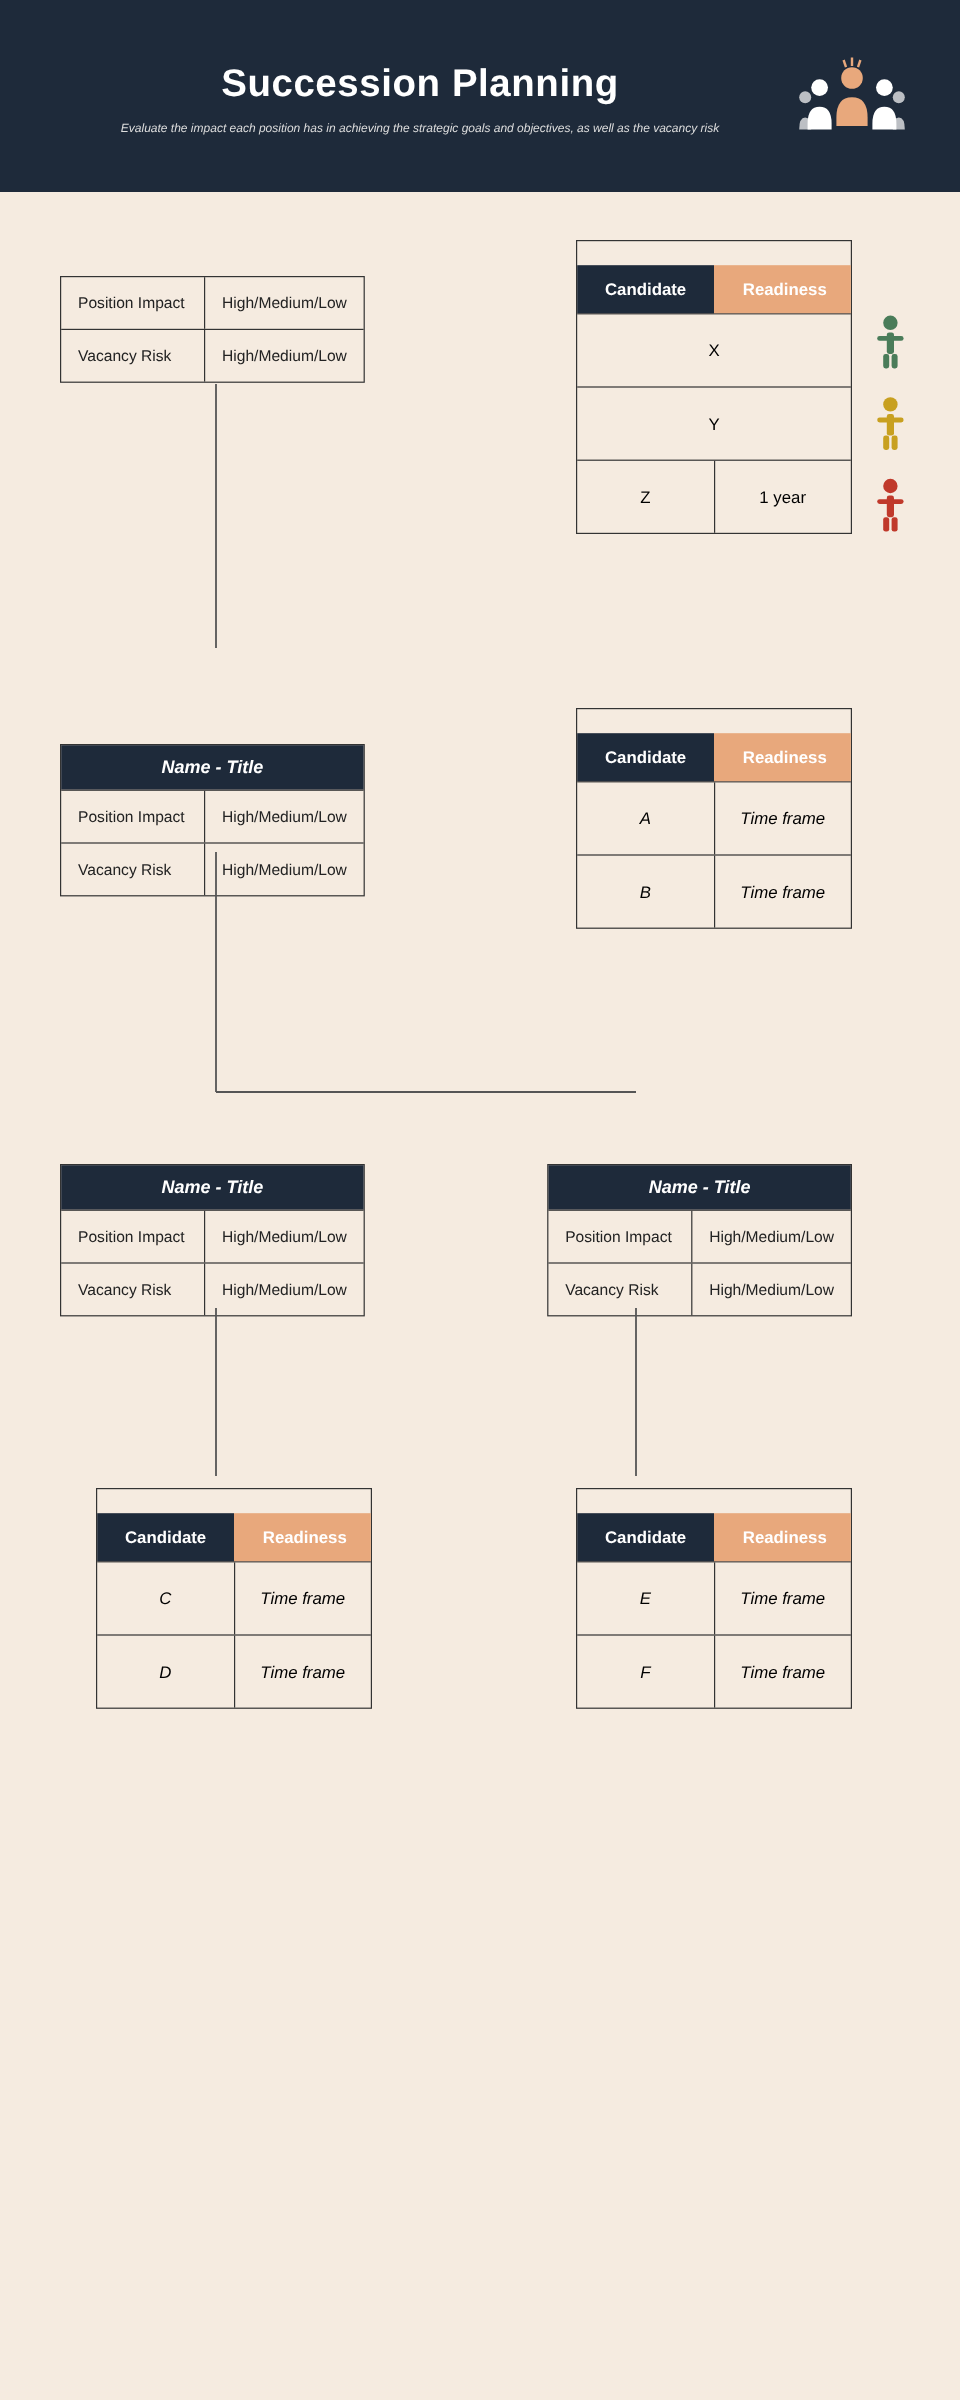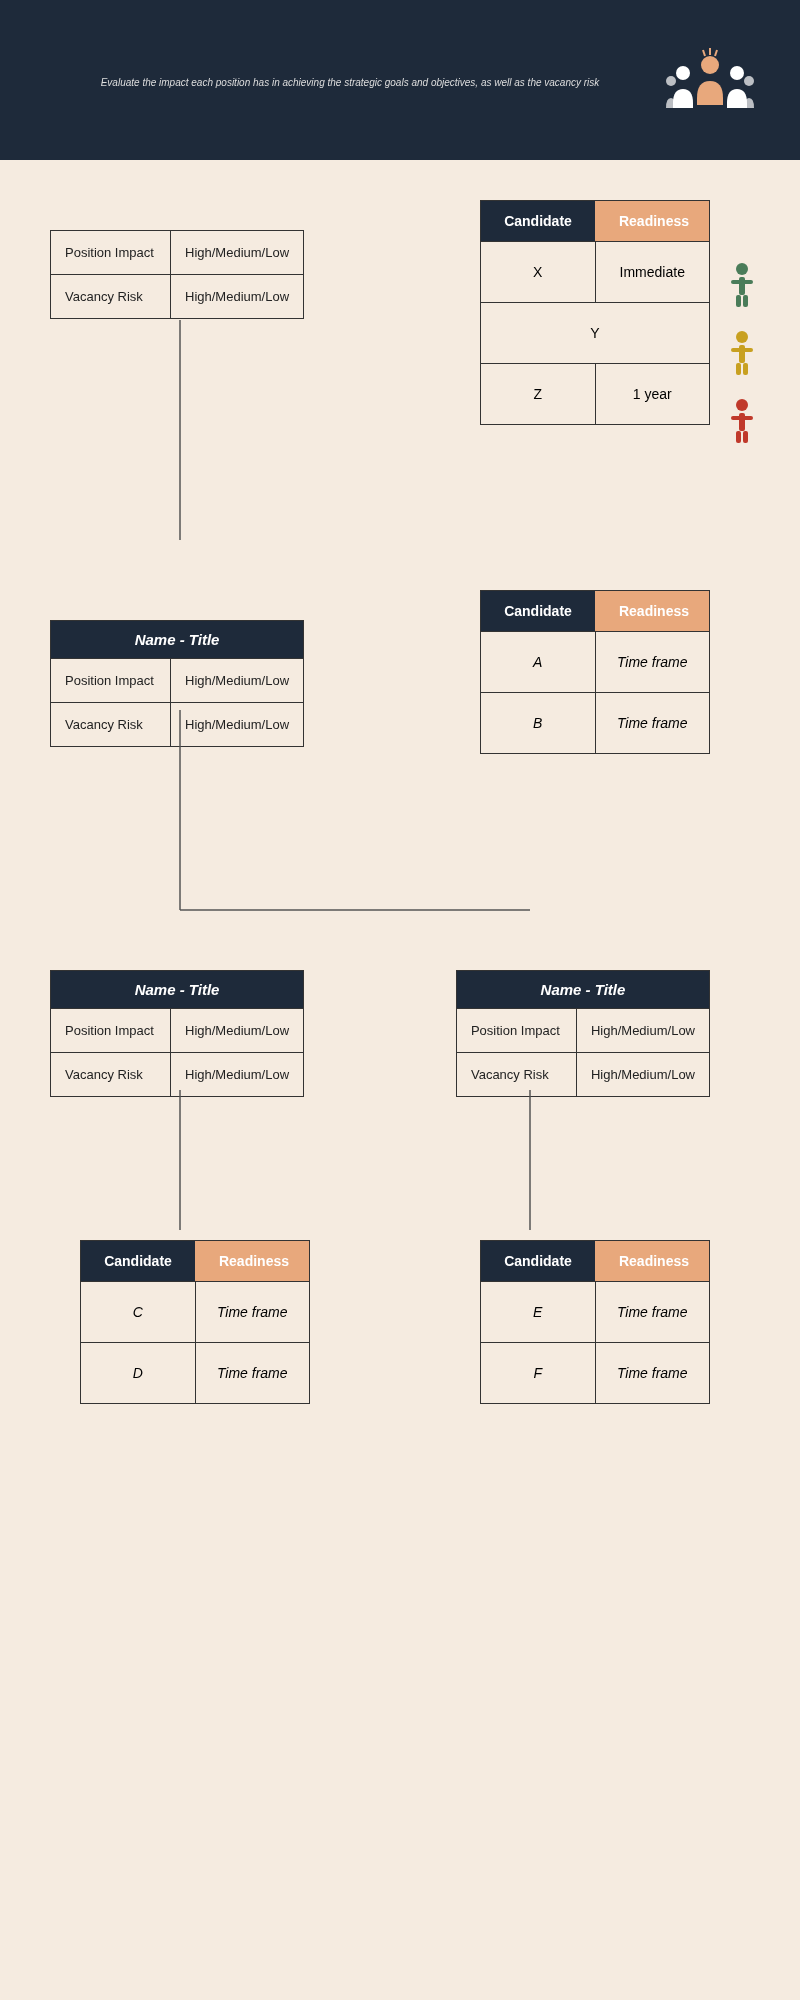--- a/index.html
+++ b/index.html
@@ -87,20 +87,21 @@
     }
 
     
     .candidate-table {
       border: 1.5px solid #333;
       display: inline-block;
       min-width: 230px;
     }
     .candidate-table-header {
       display: flex;
+      margin-top: 20px;
     }
     .candidate-col-header {
       background: #1e2a3a;
       color: white;
       font-weight: 700;
       font-size: 14px;
       padding: 12px 20px;
       text-align: center;
       flex: 1;
     }
@@ -141,20 +142,21 @@
     .section3 {
       position: relative;
     }
 
   </style>
 </head>
 <body>
 
 <div class="header">
   <div class="header-text">
+    <div class="header-title">Succession Planning</div>
     <div class="header-subtitle">Evaluate the impact each position has in achieving the strategic goals and objectives, as well as the vacancy risk</div>
   </div>
   <div class="header-icon">
 
     <svg width="90" height="80" viewBox="0 0 90 80">
 
       <ellipse cx="45" cy="22" rx="9" ry="9" fill="#e8a87c"></ellipse>
       <path d="M32 55 Q32 38 45 38 Q58 38 58 55 L58 62 L32 62 Z" fill="#e8a87c"></path>
 
       <line x1="45" y1="5" x2="45" y2="12" stroke="#e8a87c" stroke-width="2"></line>
@@ -194,21 +196,20 @@
     </div>
 
     <div style="position:absolute; right:60px; top:0px;">
       <div class="candidate-table">
         <div class="candidate-table-header">
           <div class="candidate-col-header">Candidate</div>
           <div class="candidate-col-header readiness">Readiness</div>
         </div>
         <div class="candidate-row">
           <div class="candidate-cell">X</div>
-          <div class="candidate-cell">Immediate</div>
         </div>
         <div class="candidate-row">
           <div class="candidate-cell">Y</div>
         </div>
         <div class="candidate-row">
           <div class="candidate-cell">Z</div>
           <div class="candidate-cell">1 year</div>
         </div>
       </div>
     </div>

